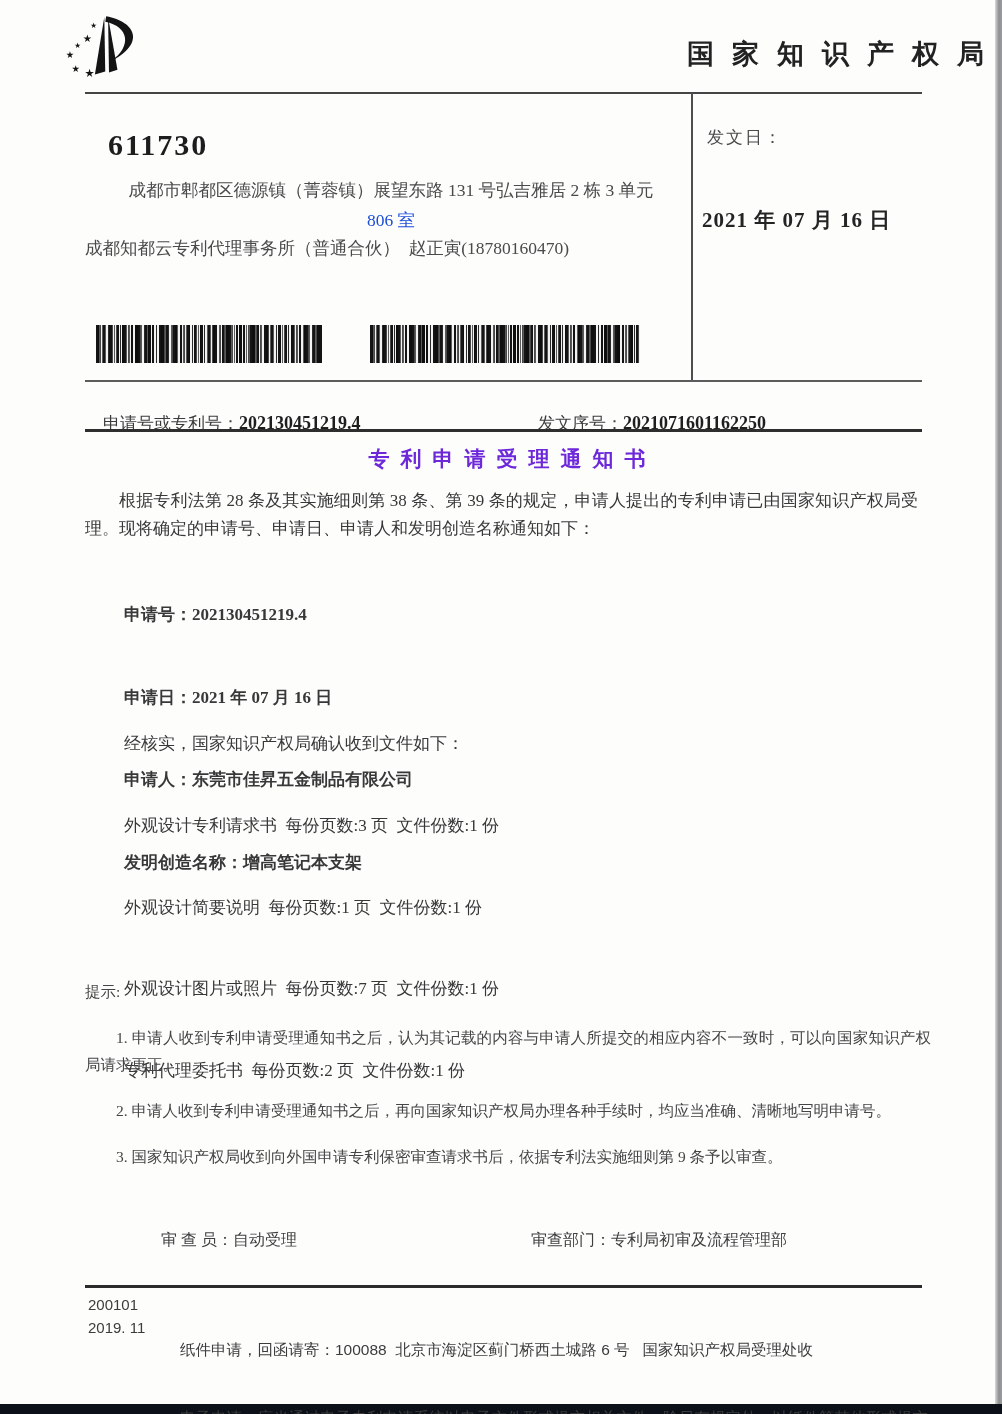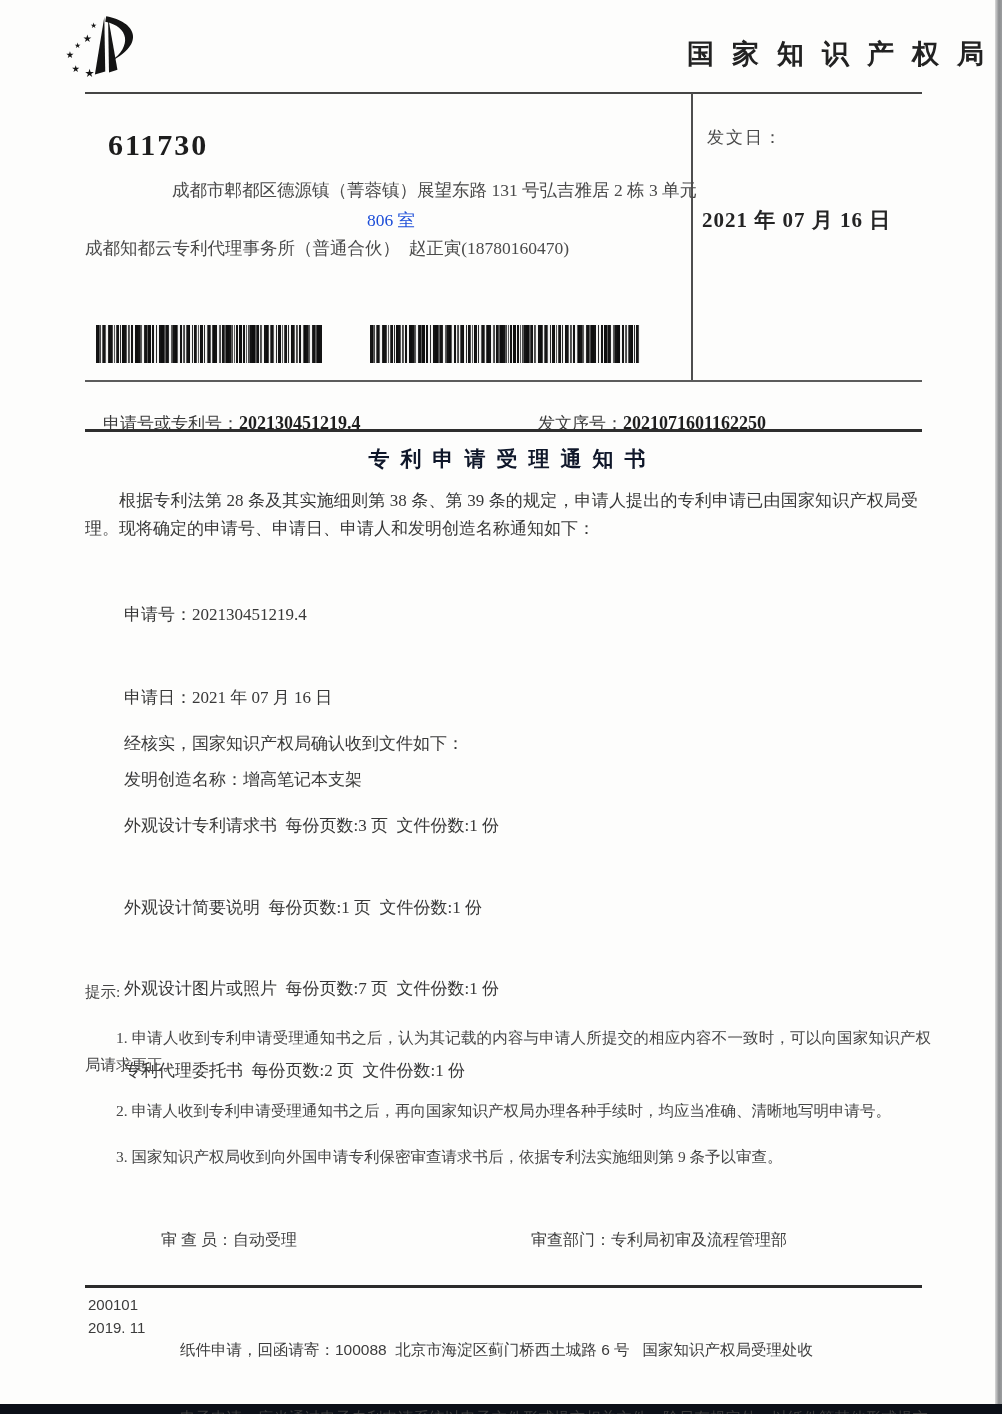--- a/index.html
+++ b/index.html
@@ -19,21 +19,21 @@
   .logo{left:62px;top:12px;width:94px;height:76px;}
   .agency-title{left:0;top:36px;width:1002px;text-align:right;
     font-size:27px;font-weight:bold;letter-spacing:18px;padding-left:18px;
     box-sizing:border-box;color:#222;}
   .rule-header{left:85px;top:92px;width:837px;height:2px;background:#454545;}
   .vdivider{left:691px;top:93px;width:2px;height:288px;background:#4e4e4e;}
   .rule-mid{left:85px;top:380px;width:837px;height:2px;background:#5c5c5c;}
   .rule-thick{left:85px;top:429px;width:837px;height:3px;background:#2e2e2e;}
 
   .postal{left:108px;top:128px;font-size:30px;font-weight:bold;letter-spacing:2px;color:#1d1d1d;}
-  .addr1{left:85px;top:178px;width:612px;text-align:right;font-size:17.5px;color:#4a4a4a;}
+  .addr1{left:85px;top:178px;width:612px;text-align:center;font-size:17.5px;color:#4a4a4a;}
   .addr2{left:85px;top:208px;width:612px;text-align:center;font-size:17.5px;color:#1d4ed8;}
   .addr3{left:85px;top:236px;width:612px;text-align:left;font-size:17.5px;color:#4a4a4a;white-space:pre-wrap;}
 
   .issue-label{left:707px;top:126px;font-size:17px;color:#4a4a4a;letter-spacing:2px;}
   .issue-date{left:702px;top:206px;font-size:21px;font-weight:600;letter-spacing:1px;color:#242424;}
 
   .barcode{top:325px;height:38px;
     background:
       repeating-linear-gradient(90deg,#141414 0 2px,transparent 2px 7px),
       repeating-linear-gradient(90deg,#0e0e0e 0 3px,transparent 3px 13px),
@@ -42,25 +42,25 @@
   }
   .barcode1{left:96px;width:226px;}
   .barcode2{left:370px;width:270px;}
 
   .numrow{top:412px;font-size:17px;color:#3b3b3b;}
   .numrow .num{font-weight:bold;font-size:18px;color:#1e1e1e;}
   .numrow-left{left:103px;}
   .numrow-right{left:538px;}
 
   .notice-title{left:0;top:445px;width:1002px;text-align:center;font-size:21px;
-    font-weight:bold;letter-spacing:11px;padding-left:23px;box-sizing:border-box;color:#0f172a;font-family:Liberation Serif, serif;}
+    font-weight:bold;letter-spacing:11px;padding-left:23px;box-sizing:border-box;color:#6d28d9;font-family:Liberation Serif, serif;}
 
   .intro{left:85px;top:487px;width:833px;font-size:17px;line-height:28px;
     text-indent:2em;text-align:justify;}
-  .fields{left:124px;top:546px;font-size:17px;line-height:27.5px;white-space:pre-wrap;}
+  .fields{left:124px;top:546px;font-size:17px;line-height:27.5px;white-space:pre-wrap;font-weight:bold;}
   .received{left:124px;top:676px;font-size:17px;line-height:27.2px;white-space:pre-wrap;}
 
   .tips{left:85px;top:959px;width:846px;font-size:15.5px;line-height:27px;color:#454545;}
   .tips .tip{text-indent:2em;text-align:justify;margin-top:19px;}
   .tips .tip-label{text-indent:0;}
 
   .signoff{top:1212px;font-size:16px;color:#3f3f3f;white-space:pre-wrap;}
   .signoff-left{left:145px;}
   .signoff-right{left:515px;}
 
@@ -115,20 +115,21 @@
     <span>发文序号：</span><span class="num">2021071601162250</span>
   </div>
   <div class="abs rule-thick"></div>
 
   <div class="abs notice-title">专利申请受理通知书</div>
   <div class="abs intro">根据专利法第 28 条及其实施细则第 38 条、第 39 条的规定，申请人提出的专利申请已由国家知识产权局受理。现将确定的申请号、申请日、申请人和发明创造名称通知如下：</div>
 
   <div class="abs fields">
     <div>申请号：202130451219.4</div>
     <div>申请日：2021 年 07 月 16 日</div>
+    <div>申请人：东莞市佳昇五金制品有限公司</div>
     <div>发明创造名称：增高笔记本支架</div>
   </div>
 
   <div class="abs received">
     <div>经核实，国家知识产权局确认收到文件如下：</div>
     <div>外观设计专利请求书  每份页数:3 页  文件份数:1 份</div>
     <div>外观设计简要说明  每份页数:1 页  文件份数:1 份</div>
     <div>外观设计图片或照片  每份页数:7 页  文件份数:1 份</div>
     <div>专利代理委托书  每份页数:2 页  文件份数:1 份</div>
   </div>

